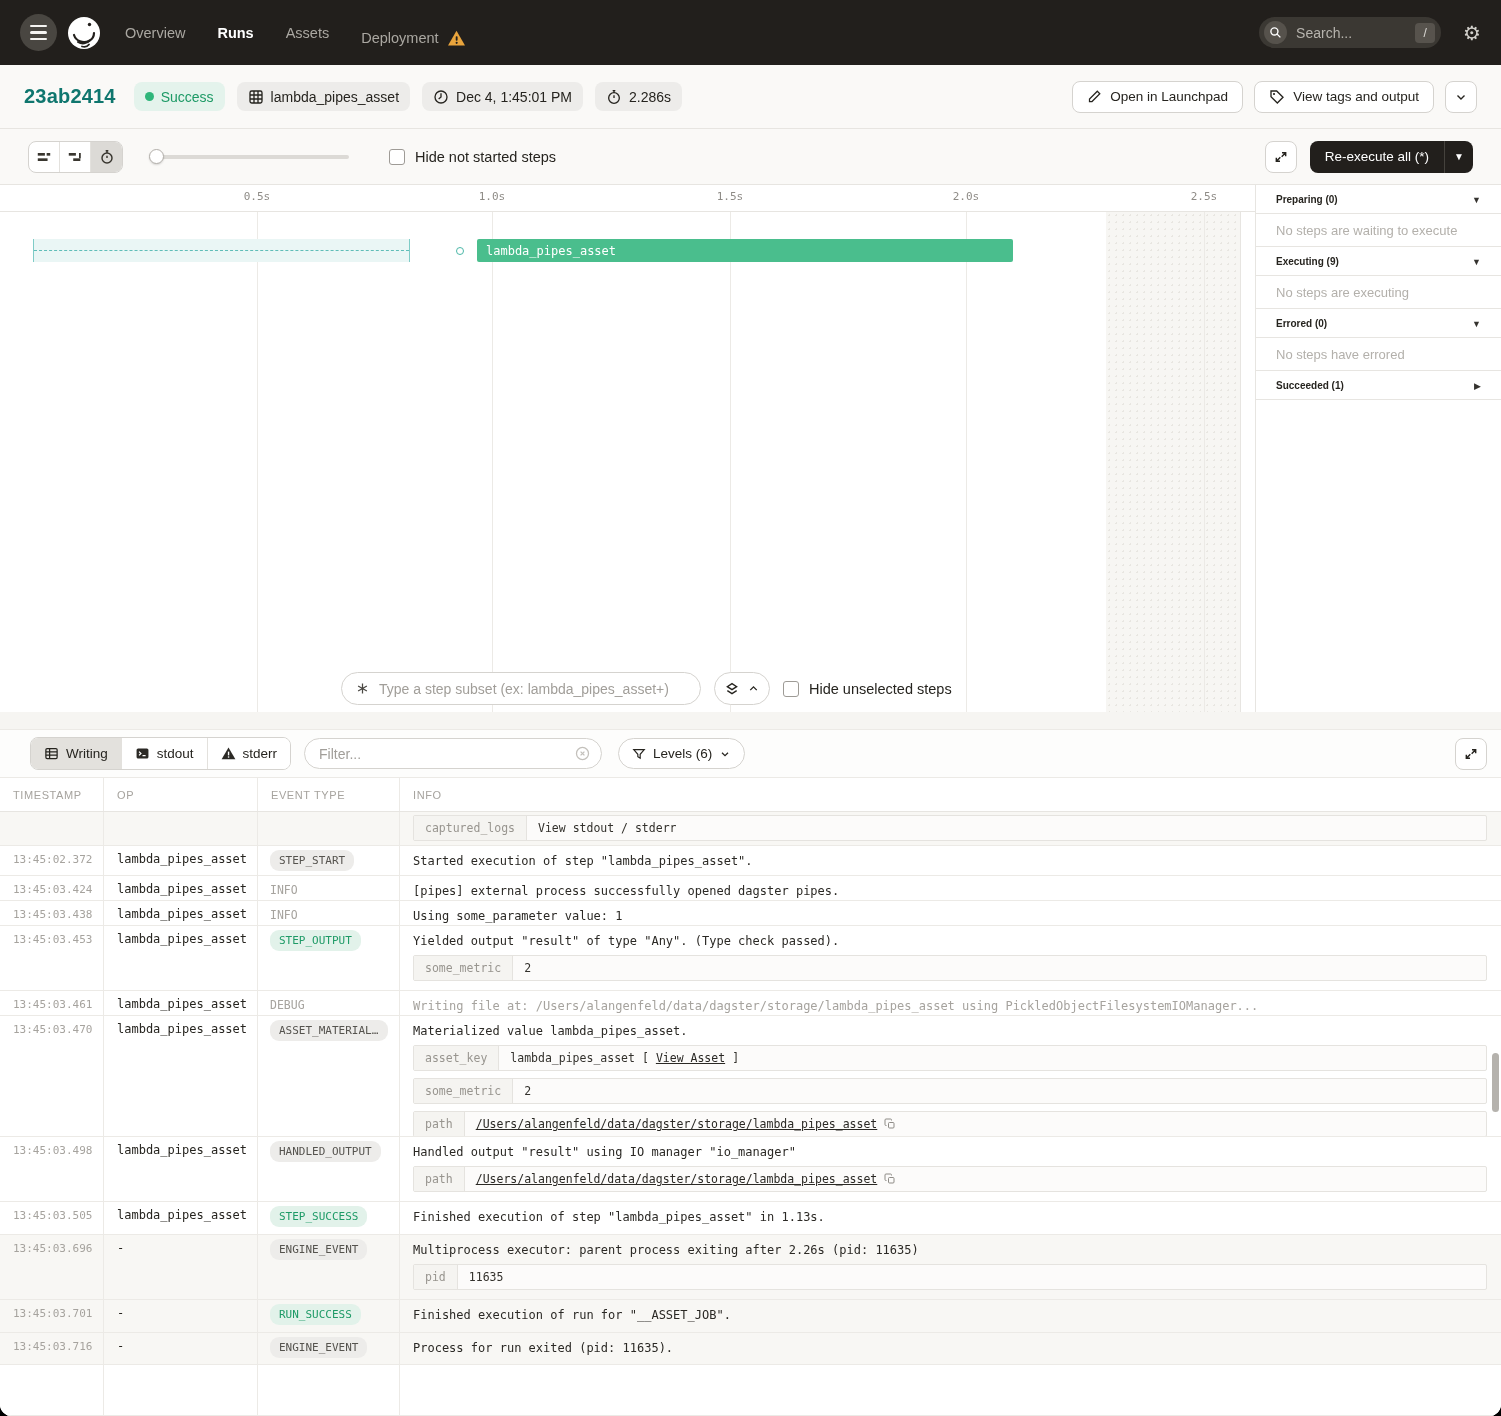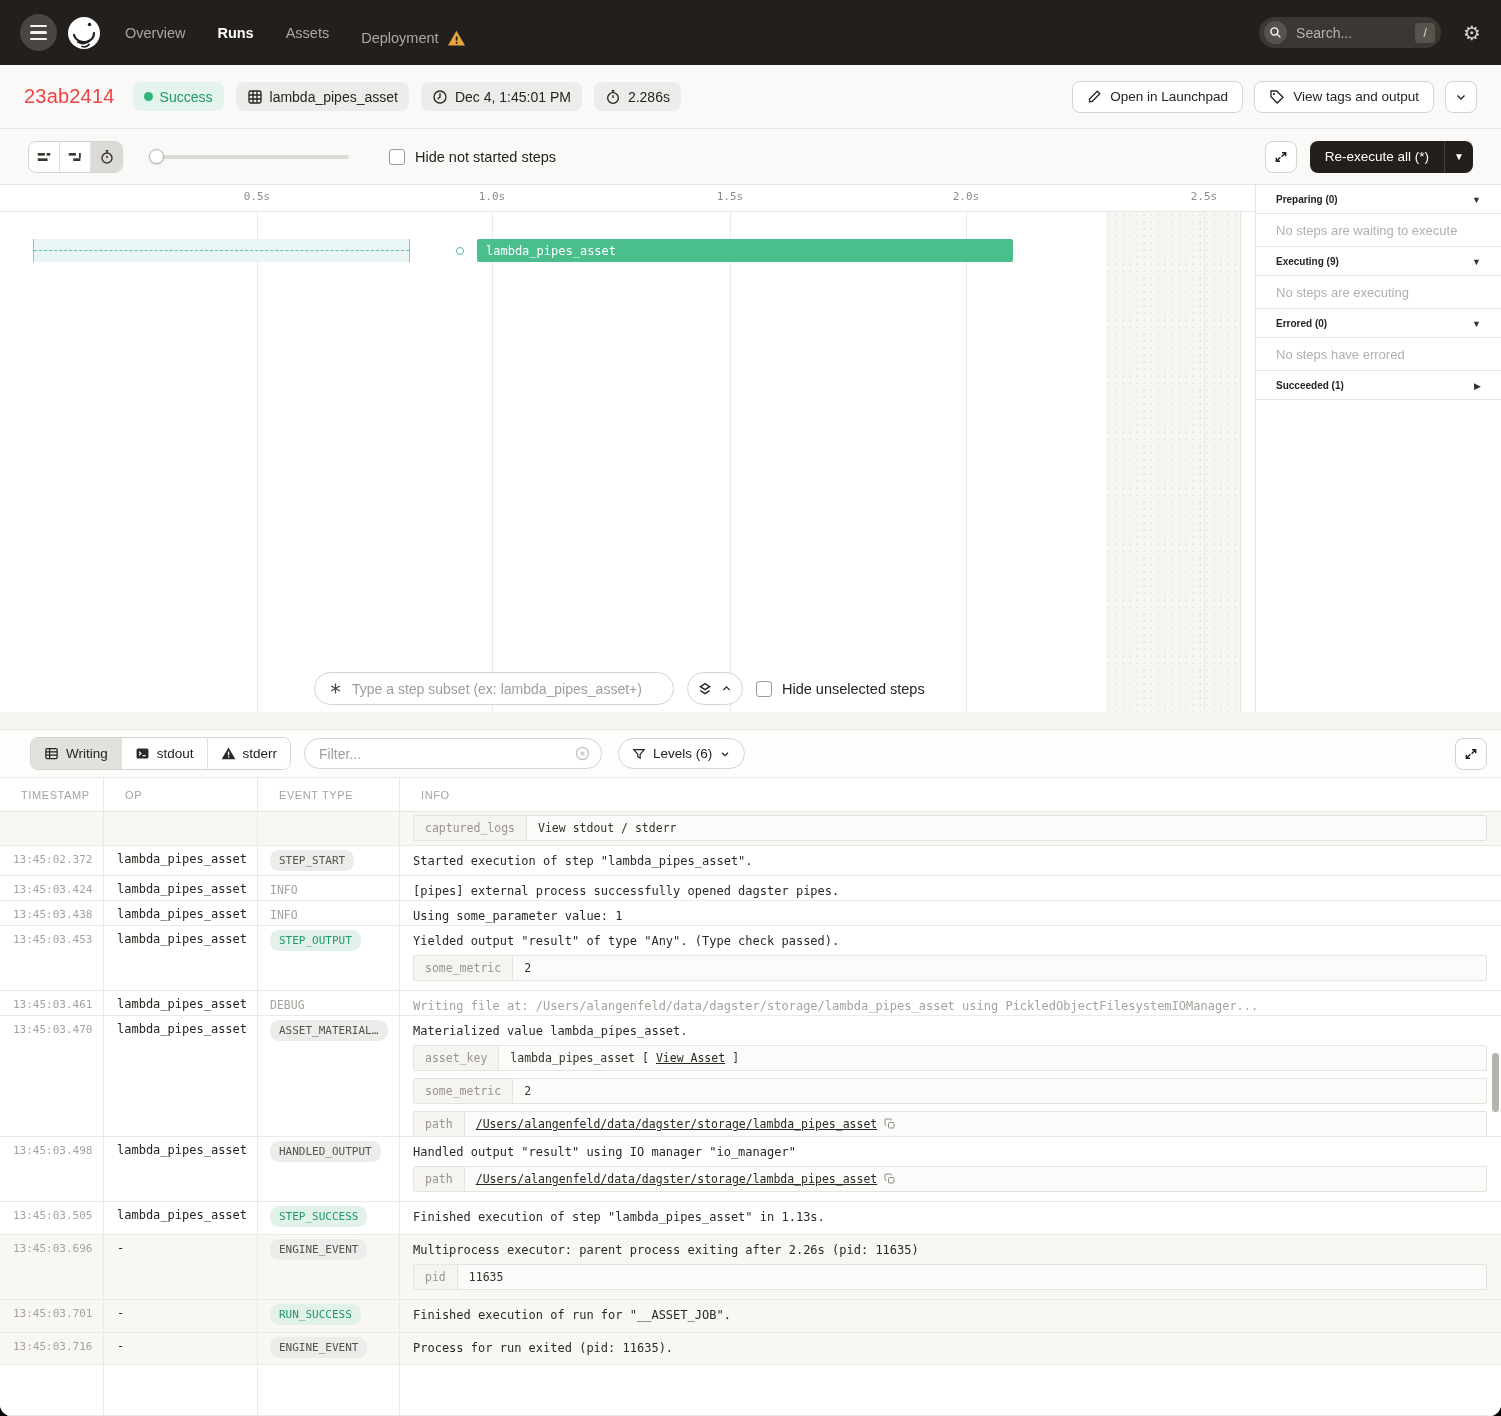--- a/index.html
+++ b/index.html
@@ -21,21 +21,21 @@
   .nav-right { margin-left:auto; display:flex; align-items:center; gap:22px; }
   .searchbox { width:182px; height:31px; background:#3b3833; border-radius:16px; display:flex; align-items:center; padding:0 6px 0 5px; }
   .search-circ { width:23px; height:23px; border-radius:50%; background:#56524c; display:flex; align-items:center; justify-content:center; flex:none; }
   .searchbox .ph { flex:1; margin-left:9px; font-size:14px; color:#b7b4ae; }
   .slashkey { width:20px; height:20px; background:#57534d; border-radius:4px; color:#dedcd8; font-size:12px;
               display:flex; align-items:center; justify-content:center; }
   .gear { color:#d3d1cc; font-size:20px; line-height:1; cursor:pointer; }
 
   
   .run-header { height:64px; background:#faf9f7; border-bottom:1px solid #e7e5e1; display:flex; align-items:center; padding:0 24px; flex:none; }
-  .run-id { font-size:20px; font-weight:400; color:#ef4444; letter-spacing:.2px; }
+  .run-id { font-size:20px; font-weight:700; color:#0f766e; letter-spacing:.2px; }
   .pills { display:flex; align-items:center; gap:12px; margin-left:18px; }
   .pill { height:29px; border-radius:8px; background:#edecea; display:flex; align-items:center; gap:7px; padding:0 11px; font-size:14px; color:#26241f; }
   .pill.success { background:#e4f3ec; color:#1d9a66; font-weight:500; }
   .dot { width:9px; height:9px; border-radius:50%; background:#2fb57a; display:inline-block; }
   .hdr-actions { margin-left:auto; display:flex; align-items:center; gap:11px; }
   .btn { height:32px; border:1px solid #d5d3cf; background:#fff; border-radius:8px; display:flex; align-items:center; gap:8px;
          padding:0 14px; font-size:13.5px; color:#26241f; cursor:pointer; }
   .btn.icon-only { width:32px; padding:0; justify-content:center; }
 
   
@@ -64,21 +64,21 @@
   .afterrun { position:absolute; top:0; bottom:0; left:1106px; width:134px; background:#f7f6f3;
               background-image:radial-gradient(circle,#e8e6e1 1px,transparent 1px); background-size:7px 7px; }
   .chart-edge { position:absolute; top:0; bottom:0; left:1240px; width:1px; background:#e7e5e1; }
   .waitbox { position:absolute; left:33px; top:27px; width:377px; height:23px; background:#eaf6f5;
              border-left:1px solid #7fccc7; border-right:1px solid #7fccc7; display:flex; align-items:center; }
   .waitbox .dash { width:100%; border-top:1.5px dashed #5fbdb8; }
   .step-marker { position:absolute; left:456px; top:35px; width:8px; height:8px; border-radius:50%; border:1.5px solid #4cb8a8; background:#fff; }
   .ganttbar { position:absolute; left:477px; top:27px; width:536px; height:23px; background:#4abe8d; border-radius:2px;
               display:flex; align-items:center; padding:0 9px; color:#fff; font-size:12px;
               font-family:"DejaVu Sans Mono","Liberation Mono",monospace; cursor:pointer; white-space:nowrap; overflow:hidden; }
-  .chart-controls { position:absolute; left:314px; bottom:7px; display:flex; align-items:center; gap:13px; }
+  .chart-controls { position:absolute; left:341px; bottom:7px; display:flex; align-items:center; gap:13px; }
   .subset-input { width:360px; height:33px; border:1px solid #d5d3cf; border-radius:17px; background:#fff;
                   display:flex; align-items:center; gap:9px; padding:0 13px; }
   .subset-input .ph { font-size:14px; color:#a19e99; white-space:nowrap; }
   .zoombtns { height:33px; border:1px solid #d5d3cf; border-radius:17px; background:#fff; display:flex; align-items:center; padding:0 9px; gap:7px; cursor:pointer; }
 
   .sidebar { flex:1; border-left:1px solid #e7e5e1; background:#fff; display:flex; flex-direction:column; }
   .sb-head { display:flex; align-items:center; justify-content:space-between; padding:9px 20px 8px; border-bottom:1px solid #e7e5e1; cursor:pointer; }
   .sb-head .t { font-size:10px; font-weight:700; color:#26241f; }
   .sb-caret { font-size:9px; color:#35332f; }
   .sb-empty { padding:9px 20px 8px; border-bottom:1px solid #e7e5e1; font-size:13px; color:#b3b0ab; }
@@ -94,21 +94,21 @@
   .tab.active { background:#e3e1dd; font-weight:500; }
   .filter { width:298px; height:31px; margin-left:13px; border:1px solid #d5d3cf; border-radius:16px; background:#fff;
             display:flex; align-items:center; padding:0 10px 0 14px; }
   .filter .ph { flex:1; font-size:14px; color:#a19e99; }
   .levels { height:31px; margin-left:16px; border:1px solid #d5d3cf; border-radius:16px; background:#fff;
             display:flex; align-items:center; gap:7px; padding:0 13px; font-size:13.5px; cursor:pointer; }
   .ev-expand { margin-left:auto; }
 
   .log-header { height:35px; border-top:1px solid #eceae6; border-bottom:1px solid #e7e5e1; display:grid;
                 grid-template-columns:104px 154px 142px 1fr; background:#fff; flex:none; }
-  .log-header div { font-size:11px; letter-spacing:.6px; color:#a6a39e; padding:11px 10px 0 13px; border-right:1px solid #eceae6;margin-left:8px; }
+  .log-header div { font-size:11px; letter-spacing:.6px; color:#a6a39e; padding:11px 10px 0 13px; border-right:1px solid #eceae6; }
   .log-header div:last-child { border-right:none; }
 
   .log-rows { position:relative; flex:1; background:#fff; overflow:hidden; }
   .log-row { display:grid; grid-template-columns:104px 154px 142px 1fr; border-bottom:1px solid #eceae6; overflow:hidden; cursor:pointer; background:#fff; }
   .log-row.tint { background:#f8f7f4; }
   .c { border-right:1px solid #eceae6; overflow:hidden; }
   .c:last-child { border-right:none; }
   .c-ts { padding:7px 8px 0 13px; font-size:11px; color:#a6a39e; font-family:"DejaVu Sans Mono","Liberation Mono",monospace; white-space:nowrap; }
   .c-op { padding:6px 8px 0 13px; font-size:12px; color:#26241f; font-family:"DejaVu Sans Mono","Liberation Mono",monospace; white-space:nowrap; }
   .c-type { padding:4px 8px 0 12px; }

